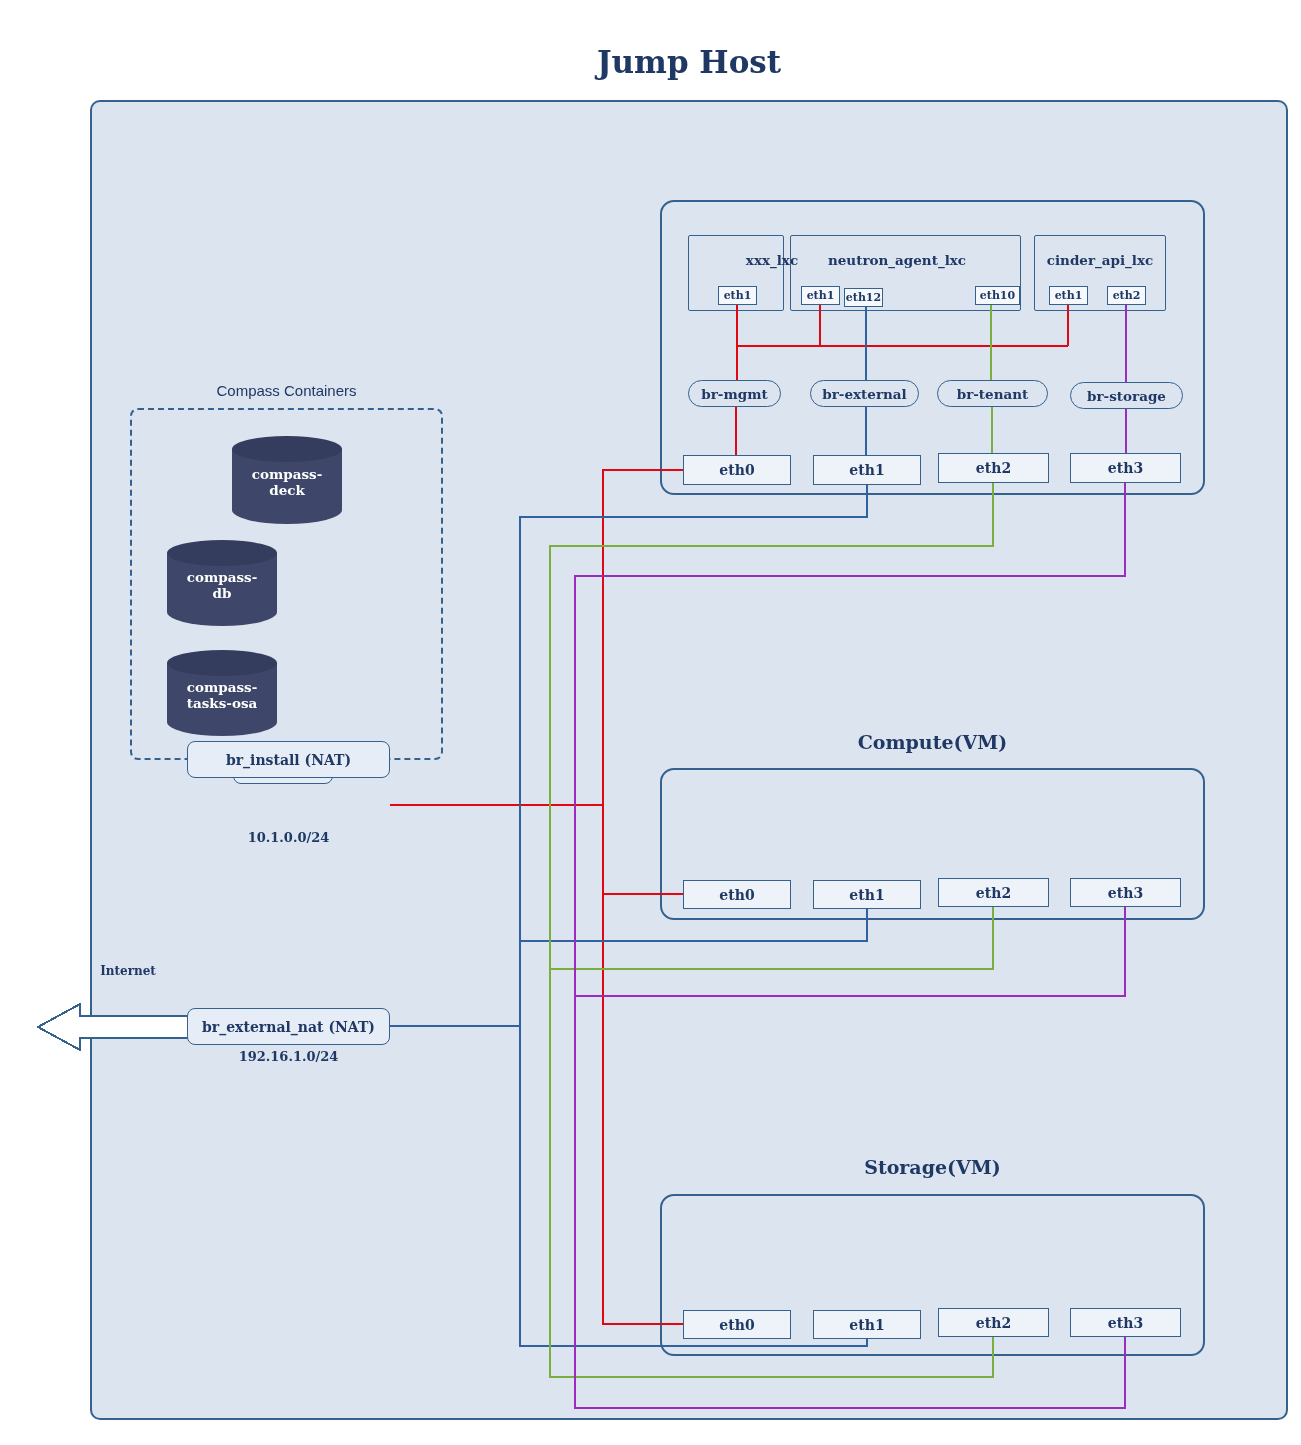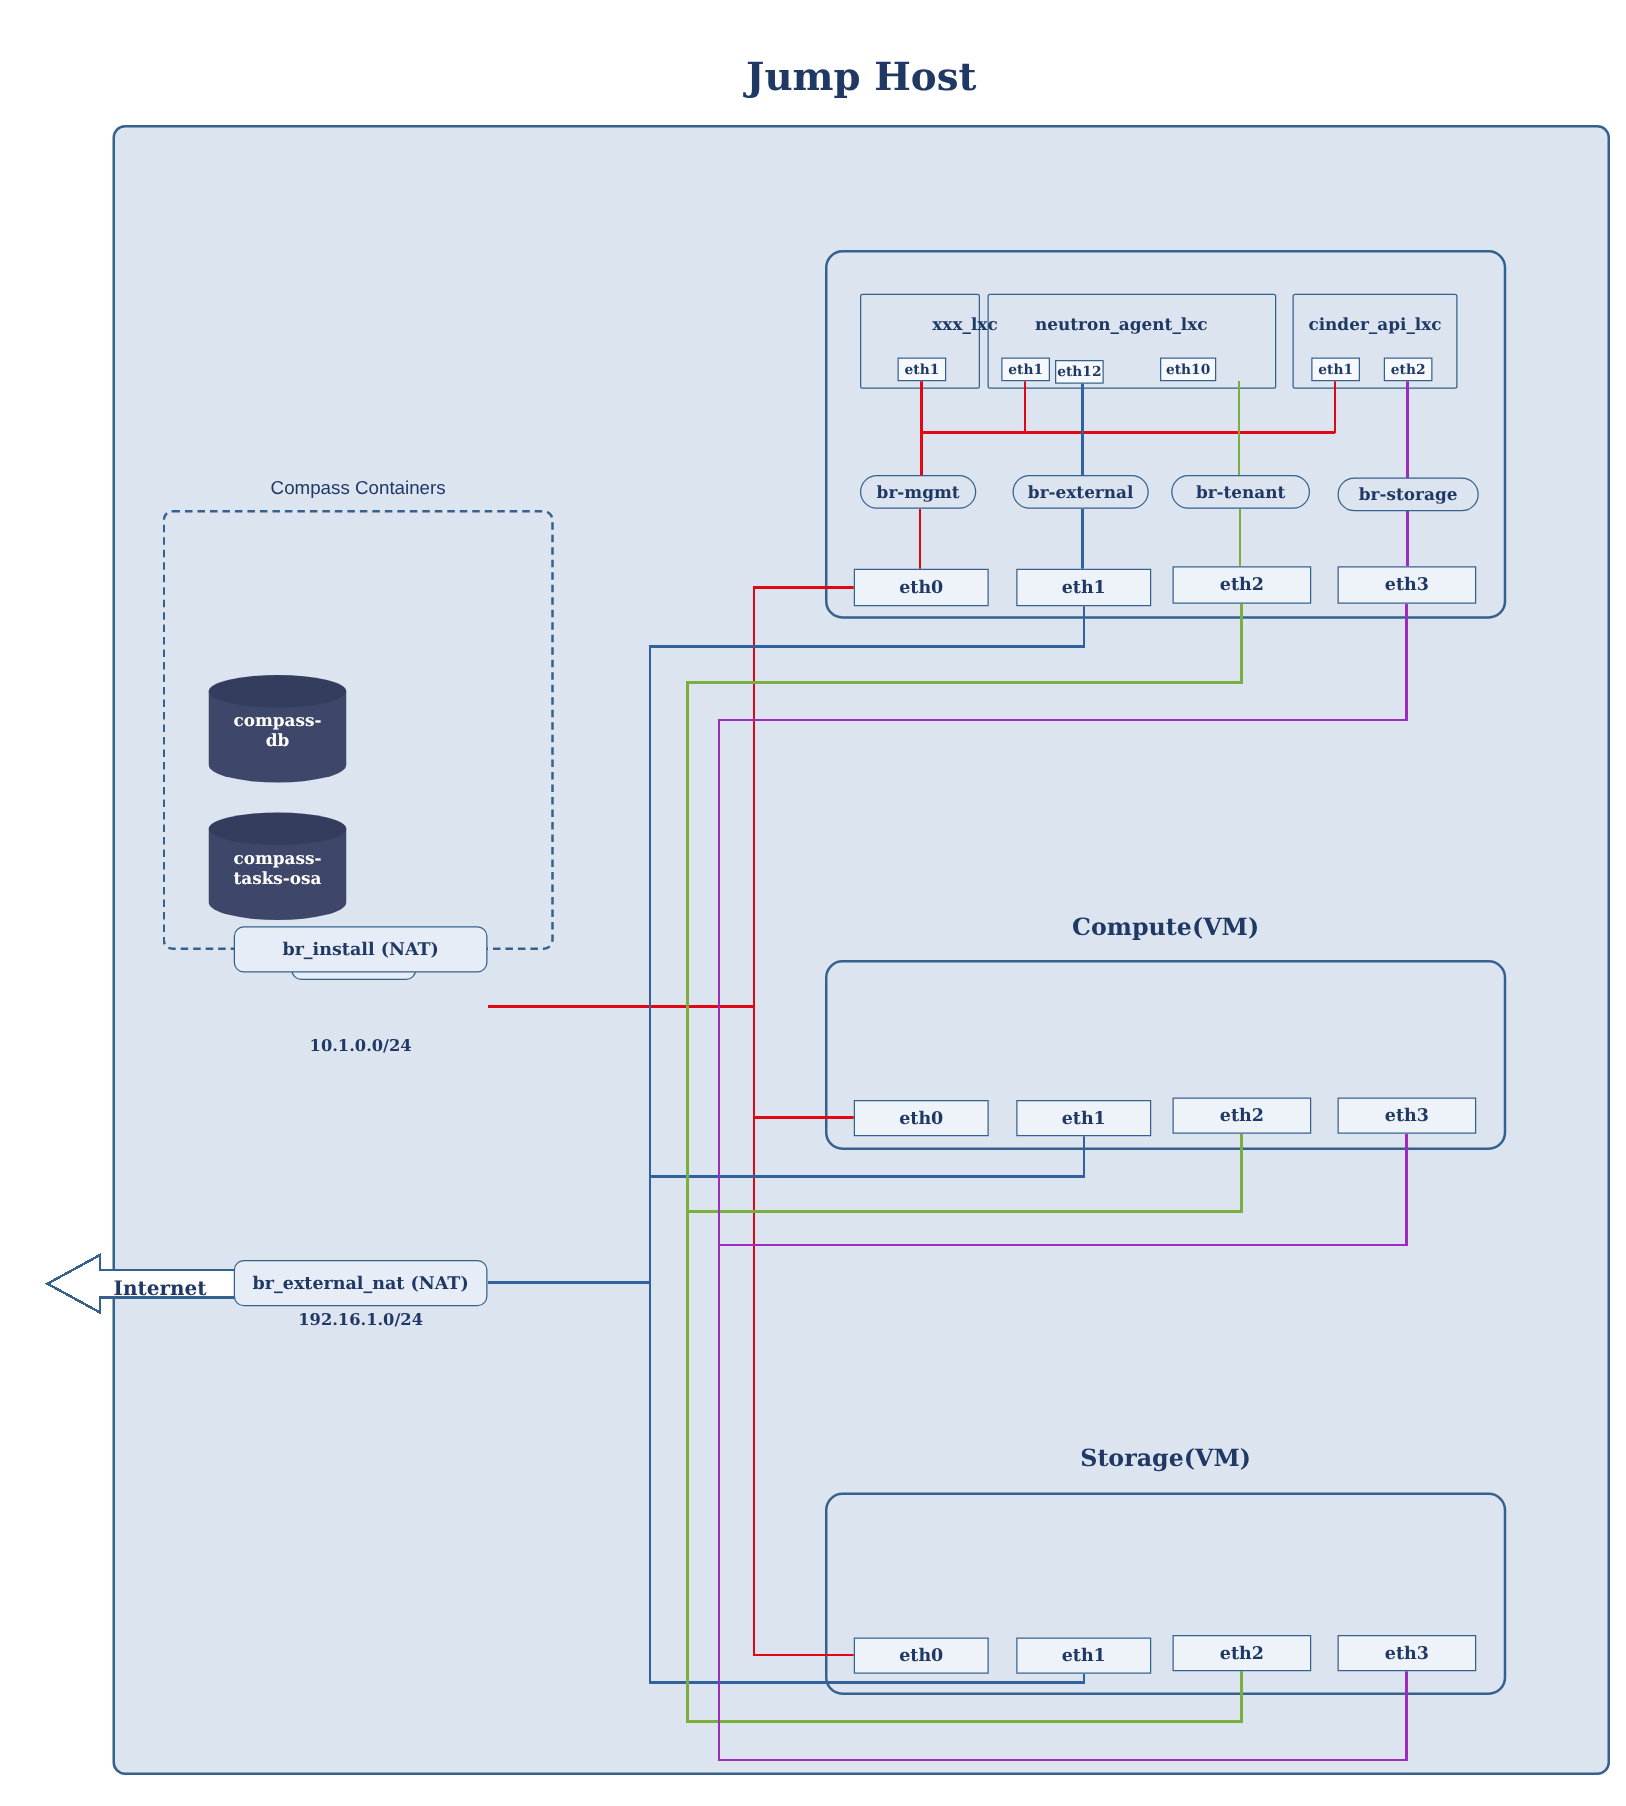--- a/index.html
+++ b/index.html
@@ -99,21 +99,21 @@
     <path class="ln ln-storage" d="M1126 409 V453"></path>
     <path class="ln ln-storage" d="M1125 483 V576 H575 V1408 H1125 V1337"></path>
     <path class="ln ln-storage" d="M575 996 H1125 V907"></path>
 
     <polygon class="arrow" points="38,1027 80,1004 80,1016 188,1016 188,1038 80,1038 80,1050"></polygon>
   </svg>
 
   <div class="small-box port" style="left:718px;top:286px;width:39px;height:19px;">eth1</div>
   <div class="small-box port" style="left:801px;top:286px;width:39px;height:19px;">eth1</div>
   <div class="small-box port" style="left:844px;top:288px;width:39px;height:19px;">eth12</div>
-  <div class="small-box port" style="left:928px;top:286px;width:45px;height:19px;">eth10</div>
+  <div class="small-box port" style="left:975px;top:286px;width:45px;height:19px;">eth10</div>
   <div class="small-box port" style="left:1049px;top:286px;width:39px;height:19px;">eth1</div>
   <div class="small-box port" style="left:1107px;top:286px;width:39px;height:19px;">eth2</div>
 
   <div class="small-box bridge" style="left:688px;top:380px;width:93px;height:27px;">br-mgmt</div>
   <div class="small-box bridge" style="left:810px;top:380px;width:109px;height:27px;">br-external</div>
   <div class="small-box bridge" style="left:937px;top:380px;width:111px;height:27px;">br-tenant</div>
   <div class="small-box bridge" style="left:1070px;top:382px;width:113px;height:27px;">br-storage</div>
 
   <div class="small-box" style="left:683px;top:455px;width:108px;height:30px;">eth0</div>
   <div class="small-box" style="left:813px;top:455px;width:108px;height:30px;">eth1</div>
@@ -126,32 +126,37 @@
   <div class="small-box" style="left:1070px;top:878px;width:111px;height:29px;">eth3</div>
 
   <div class="small-box" style="left:683px;top:1310px;width:108px;height:29px;">eth0</div>
   <div class="small-box" style="left:813px;top:1310px;width:108px;height:29px;">eth1</div>
   <div class="small-box" style="left:938px;top:1308px;width:111px;height:29px;">eth2</div>
   <div class="small-box" style="left:1070px;top:1308px;width:111px;height:29px;">eth3</div>
 
   <div class="sans-title" style="left:130px;top:382px;width:313px;">Compass Containers</div>
   <div class="dashed-box" style="left:130px;top:408px;width:313px;height:352px;"></div>
 
+  <div class="cyl" style="left:232px;top:436px;width:110px;height:88px;">
+    <div class="cyl-top"></div>
+    <div class="cyl-body"></div>
+    <div class="cyl-label">compass-deck</div>
+  </div>
   <div class="cyl" style="left:167px;top:540px;width:110px;height:86px;">
     <div class="cyl-top"></div>
     <div class="cyl-body"></div>
     <div class="cyl-label">compass-db</div>
   </div>
   <div class="cyl" style="left:167px;top:650px;width:110px;height:86px;">
     <div class="cyl-top"></div>
     <div class="cyl-body"></div>
     <div class="cyl-label">compass-tasks-osa</div>
   </div>
 
   <div class="small-box pill" style="left:233px;top:749px;width:100px;height:35px;">10.1.0.1</div>
   <div class="small-box pill" style="left:187px;top:741px;width:203px;height:37px;">br_install (NAT)</div>
   <div class="note" style="left:187px;top:830px;width:203px;">10.1.0.0/24</div>
 
-  <div class="note" style="left:78px;top:1021px;width:100px;font-size:16px;">Internet</div>
+  <div class="note" style="left:78px;top:964px;width:100px;font-size:12px;">Internet</div>
   <div class="small-box pill" style="left:187px;top:1008px;width:203px;height:37px;">br_external_nat (NAT)</div>
   <div class="note" style="left:187px;top:1049px;width:203px;">192.16.1.0/24</div>
 
 </div>
 
 </body></html>

